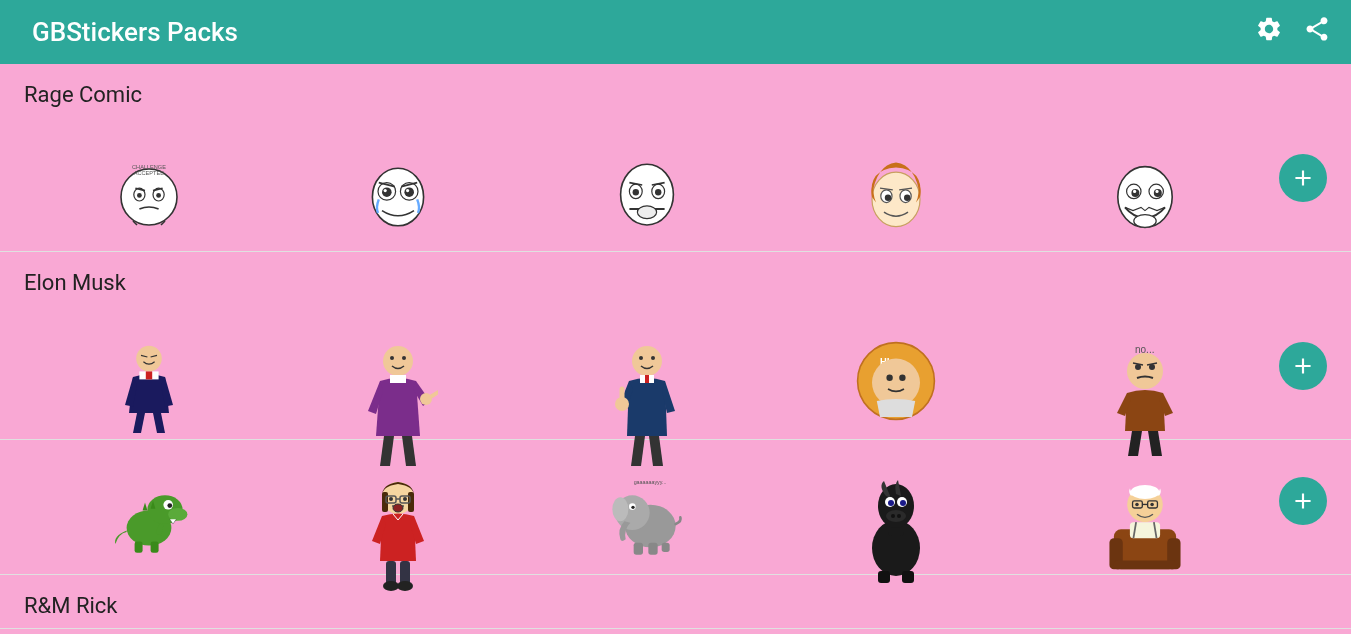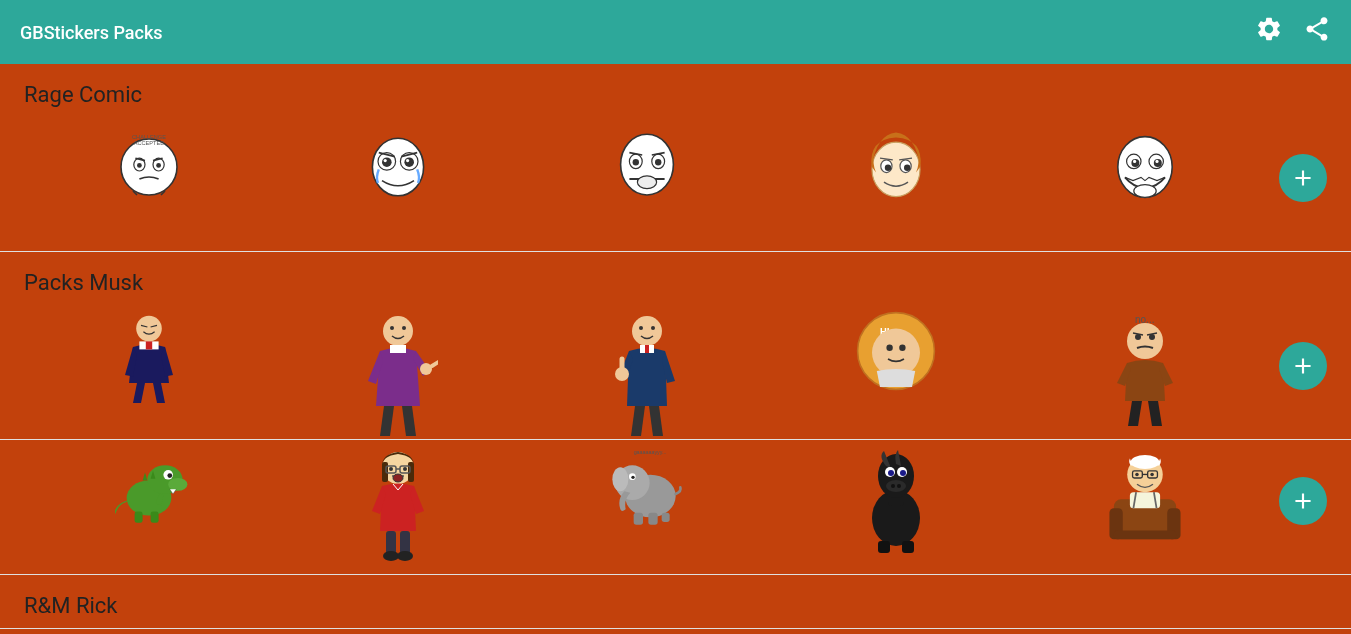--- a/index.html
+++ b/index.html
@@ -9,37 +9,38 @@
     .header {
       background: #2da89a;
       height: 64px;
       display: flex;
       align-items: center;
       padding: 0 20px;
       justify-content: space-between;
     }
     .header-title {
       color: white;
-      font-size: 18px;
+      font-size: 26px;
       font-weight: 500;
+      margin-left: 12px;
     }
     .header-icons {
       display: flex;
       gap: 20px;
       align-items: center;
     }
     .header-icon {
       color: white;
       font-size: 26px;
       cursor: pointer;
     }
 
     
     .content {
-      background: #c2410c;
+      background: #f9a8d4;
       overflow-y: auto;
       height: calc(634px - 64px);
     }
 
     
     .section {
       border-bottom: 1px solid #e0e0e0;
       padding: 0;
     }
     .section-title {
@@ -51,21 +52,21 @@
     .section-stickers {
       display: flex;
       align-items: center;
       padding: 6px 24px 18px 24px;
       gap: 0;
     }
     .sticker-item {
       flex: 1;
       display: flex;
       justify-content: center;
-      align-items: flex-start;
+      align-items: flex-end;
       height: 110px;
     }
     .add-btn {
       width: 48px;
       height: 48px;
       background: #2da89a;
       border-radius: 50%;
       display: flex;
       align-items: center;
       justify-content: center;
@@ -218,21 +219,21 @@
 
       <div class="add-btn">
         <svg width="26" height="26" viewBox="0 0 24 24" fill="white">
           <path d="M19 13h-6v6h-2v-6H5v-2h6V5h2v6h6v2z"></path>
         </svg>
       </div>
     </div>
   </div>
 
   <div class="section">
-    <div class="section-title">Packs Musk</div>
+    <div class="section-title">Elon Musk</div>
     <div class="section-stickers">
 
       <div class="sticker-item">
         <div class="sticker-svg">
           <svg viewBox="0 0 100 120" xmlns="http://www.w3.org/2000/svg">
 
             <circle cx="50" cy="22" r="16" fill="#f0c898"></circle>
             <path d="M30 45 Q50 38 70 45 L75 90 L25 90Z" fill="#1a1a5e"></path>
             <path d="M30 45 L20 80 L30 82 L35 55" fill="#1a1a5e"></path>
             <path d="M70 45 L80 80 L70 82 L65 55" fill="#1a1a5e"></path>

